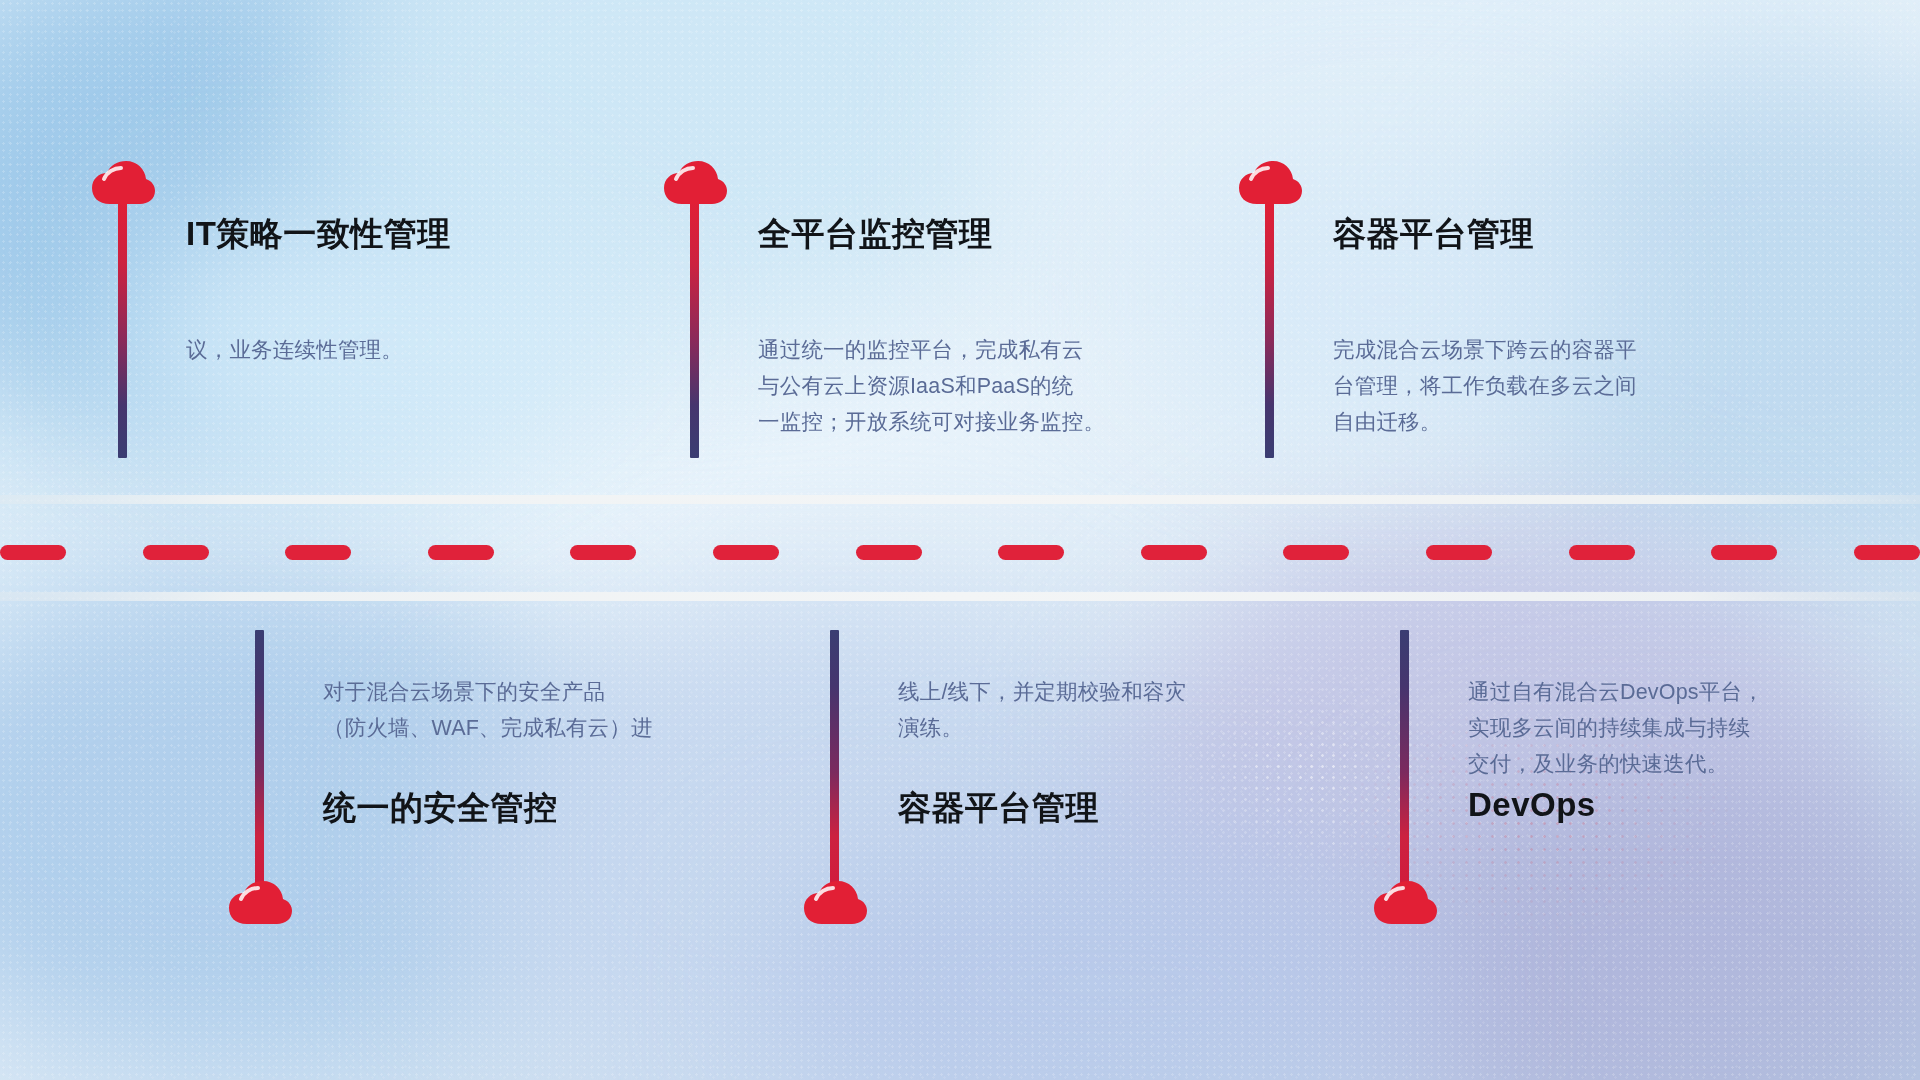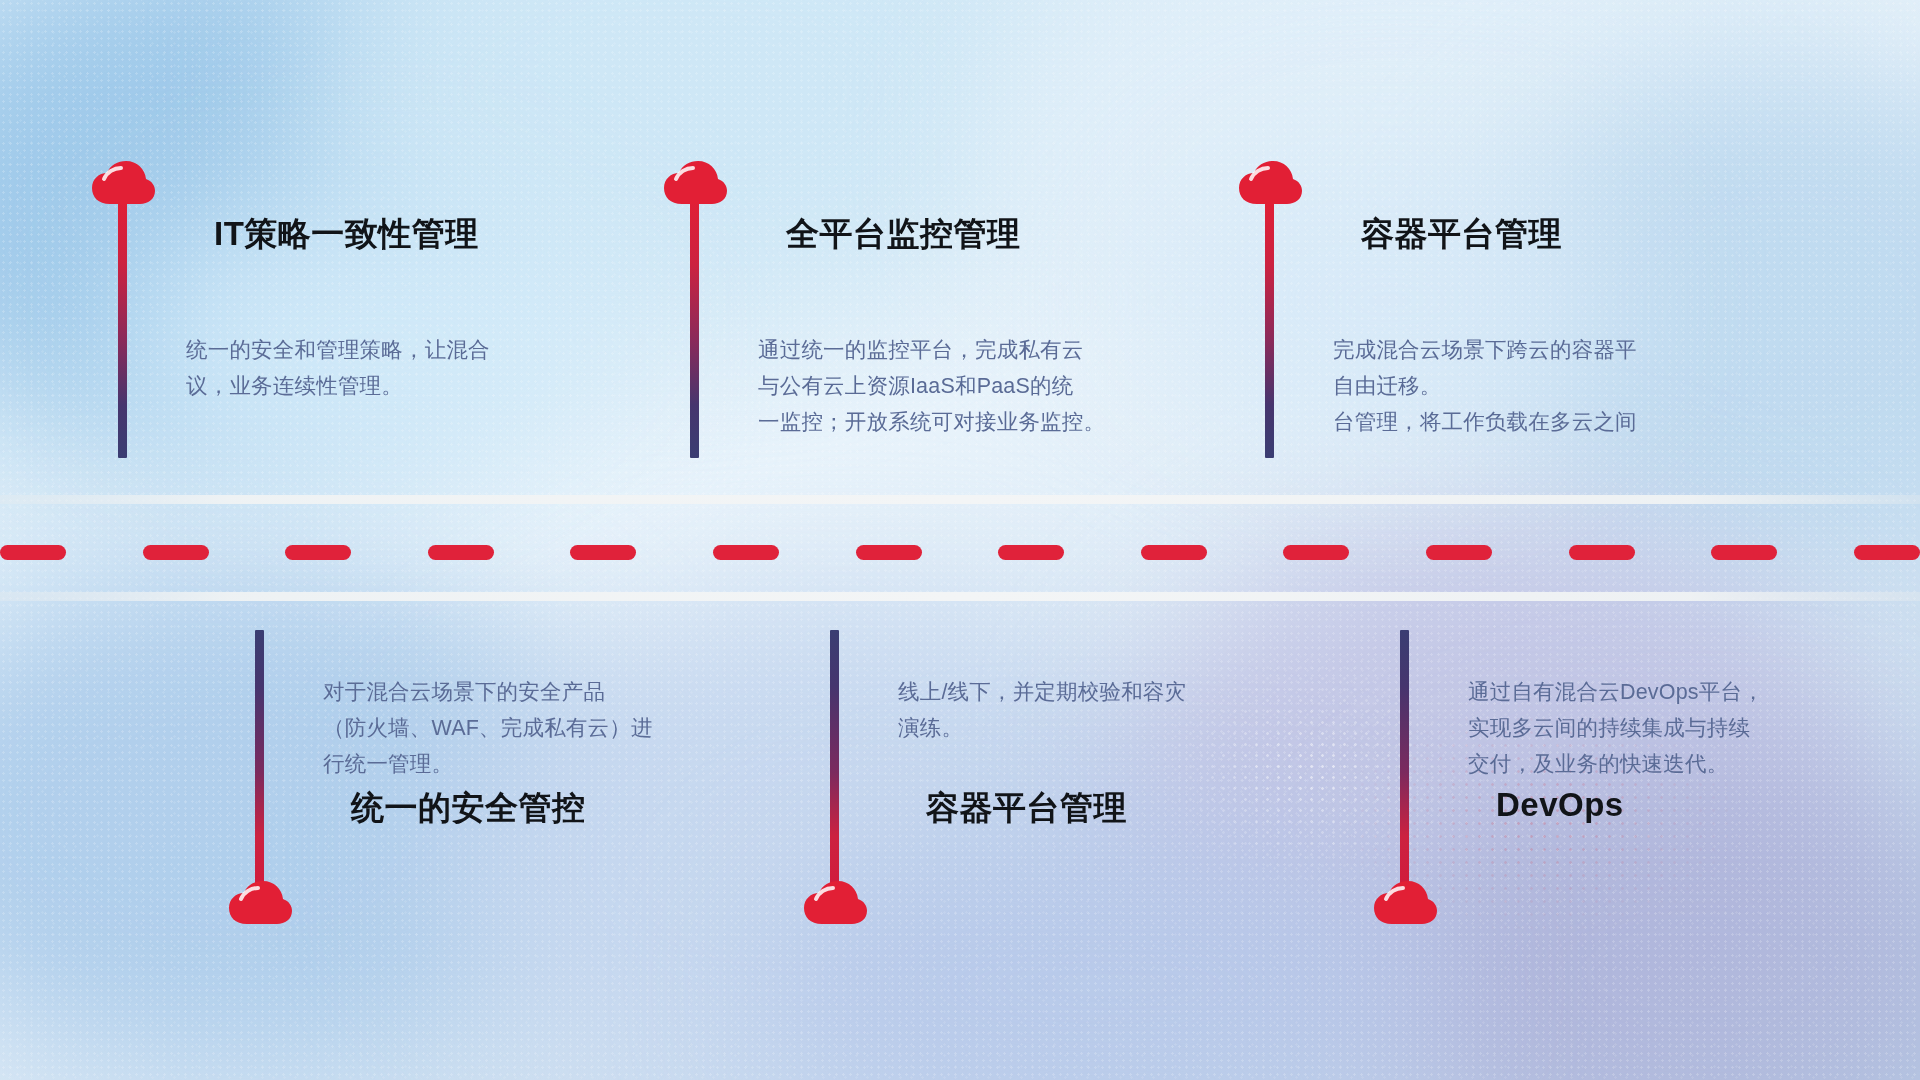--- a/index.html
+++ b/index.html
@@ -126,21 +126,20 @@
     left: -28px;
   }
 
   .col-title {
     position: absolute;
     font-size: 33px;
     font-weight: 700;
     color: #111418;
     letter-spacing: 0.5px;
     white-space: nowrap;
-    margin-left: 28px;
   }
 
   .col-body {
     position: absolute;
     font-size: 21.5px;
     line-height: 36px;
     color: #5a6b96;
     width: 360px;
     letter-spacing: 0.2px;
   }
@@ -201,21 +200,20 @@
   <div class="col row-top" style="left:118px; top:160px;">
     <div class="pin">
       <div class="pin-stem stem-top"></div>
       <svg class="cloud-icon" viewBox="0 0 66 46">
         <path d="M20 44 C8 44 2 37 2 28 C2 19 9 13 17 13 C20 5 28 1 36 1 C47 1 55 9 56 19 C62 21 65 26 65 31 C65 39 58 44 50 44 Z" fill="#e21f35"></path>
         <path d="M14 19 C17 12 24 8 31 8" stroke="#ffffff" stroke-width="4" stroke-linecap="round" fill="none" opacity="0.85"></path>
       </svg>
     </div>
     <div class="col-title">IT策略一致性管理</div>
     <div class="col-body">
-      <span class="ln">统一的安全和管理策略，让混合</span>
       <span class="ln">议，业务连续性管理。</span>
     </div>
   </div>
 
   <div class="col row-top" style="left:690px; top:160px;">
     <div class="pin">
       <div class="pin-stem stem-top"></div>
       <svg class="cloud-icon" viewBox="0 0 66 46">
         <path d="M20 44 C8 44 2 37 2 28 C2 19 9 13 17 13 C20 5 28 1 36 1 C47 1 55 9 56 19 C62 21 65 26 65 31 C65 39 58 44 50 44 Z" fill="#e21f35"></path>
         <path d="M14 19 C17 12 24 8 31 8" stroke="#ffffff" stroke-width="4" stroke-linecap="round" fill="none" opacity="0.85"></path>
@@ -233,38 +231,37 @@
     <div class="pin">
       <div class="pin-stem stem-top"></div>
       <svg class="cloud-icon" viewBox="0 0 66 46">
         <path d="M20 44 C8 44 2 37 2 28 C2 19 9 13 17 13 C20 5 28 1 36 1 C47 1 55 9 56 19 C62 21 65 26 65 31 C65 39 58 44 50 44 Z" fill="#e21f35"></path>
         <path d="M14 19 C17 12 24 8 31 8" stroke="#ffffff" stroke-width="4" stroke-linecap="round" fill="none" opacity="0.85"></path>
       </svg>
     </div>
     <div class="col-title">容器平台管理</div>
     <div class="col-body">
       <span class="ln">完成混合云场景下跨云的容器平</span>
+      <span class="ln">台管理，将工作负载在多云之间</span>
       <span class="ln">自由迁移。</span>
-      <span class="ln">台管理，将工作负载在多云之间</span>
     </div>
   </div>
 
   <div class="col row-bottom" style="left:255px; top:630px;">
     <div class="pin">
       <div class="pin-stem stem-bottom"></div>
       <svg class="cloud-icon" viewBox="0 0 66 46">
         <path d="M20 44 C8 44 2 37 2 28 C2 19 9 13 17 13 C20 5 28 1 36 1 C47 1 55 9 56 19 C62 21 65 26 65 31 C65 39 58 44 50 44 Z" fill="#e21f35"></path>
         <path d="M14 19 C17 12 24 8 31 8" stroke="#ffffff" stroke-width="4" stroke-linecap="round" fill="none" opacity="0.85"></path>
       </svg>
     </div>
     <div class="col-title">统一的安全管控</div>
     <div class="col-body">
       <span class="ln">对于混合云场景下的安全产品</span>
       <span class="ln">（防火墙、WAF、完成私有云）进</span>
-      <span class="ln">行统一管理。</span>
     </div>
   </div>
 
   <div class="col row-bottom" style="left:830px; top:630px;">
     <div class="pin">
       <div class="pin-stem stem-bottom"></div>
       <svg class="cloud-icon" viewBox="0 0 66 46">
         <path d="M20 44 C8 44 2 37 2 28 C2 19 9 13 17 13 C20 5 28 1 36 1 C47 1 55 9 56 19 C62 21 65 26 65 31 C65 39 58 44 50 44 Z" fill="#e21f35"></path>
         <path d="M14 19 C17 12 24 8 31 8" stroke="#ffffff" stroke-width="4" stroke-linecap="round" fill="none" opacity="0.85"></path>
       </svg>

